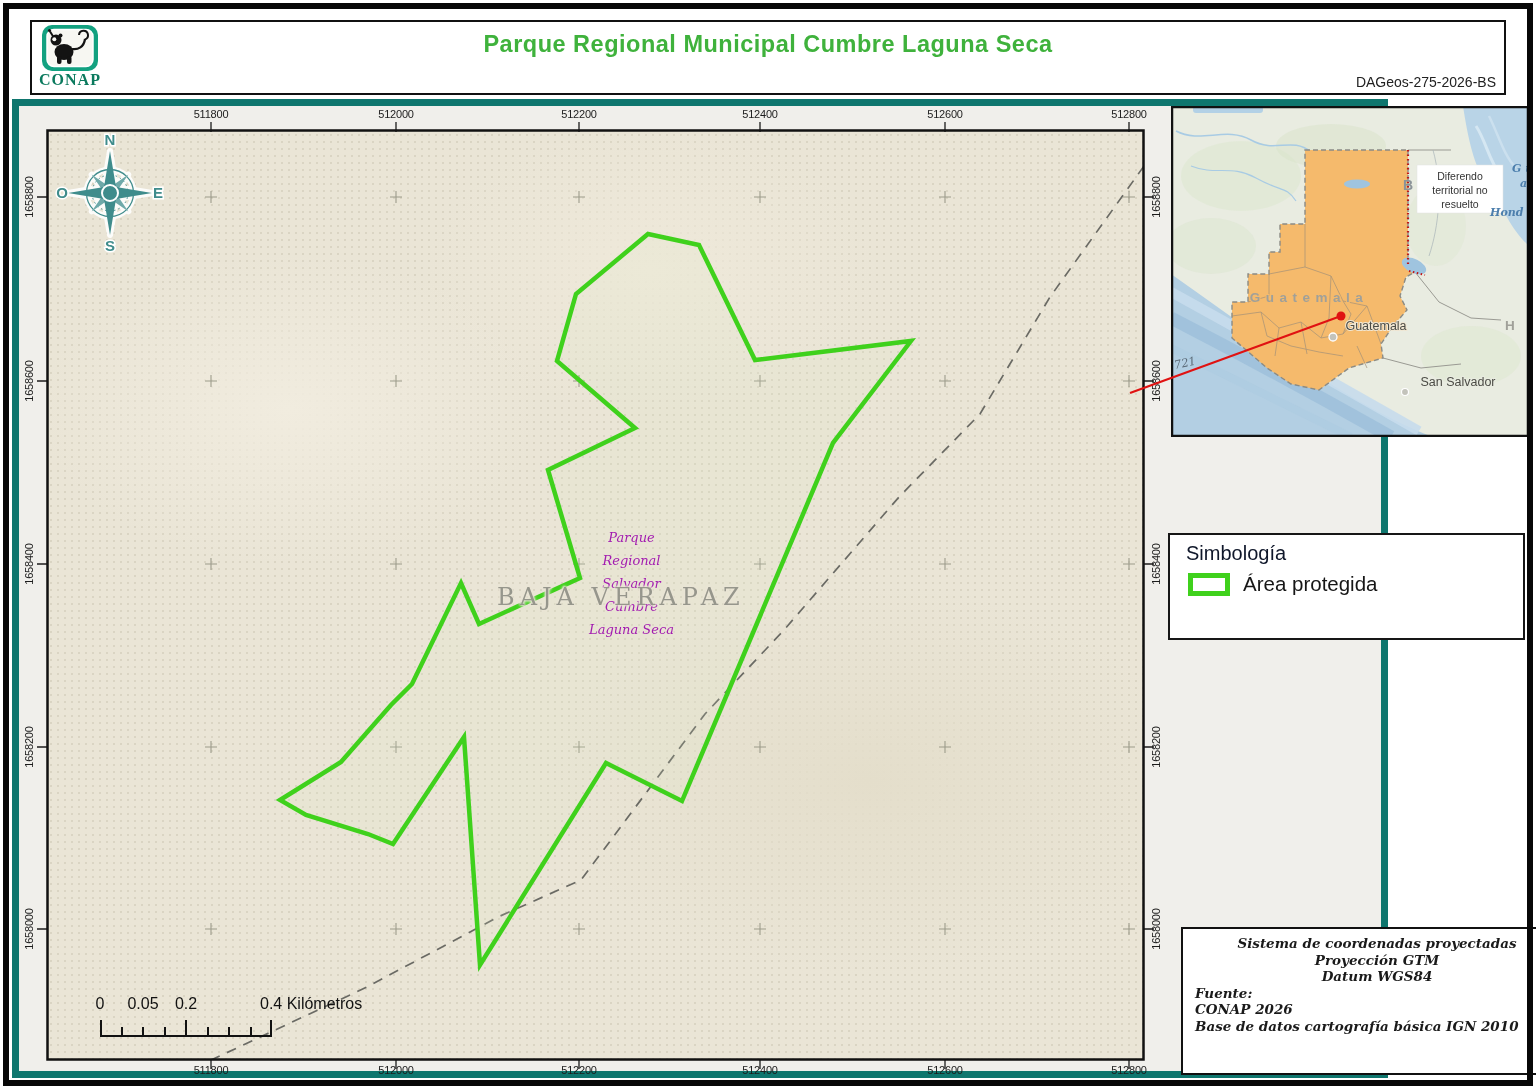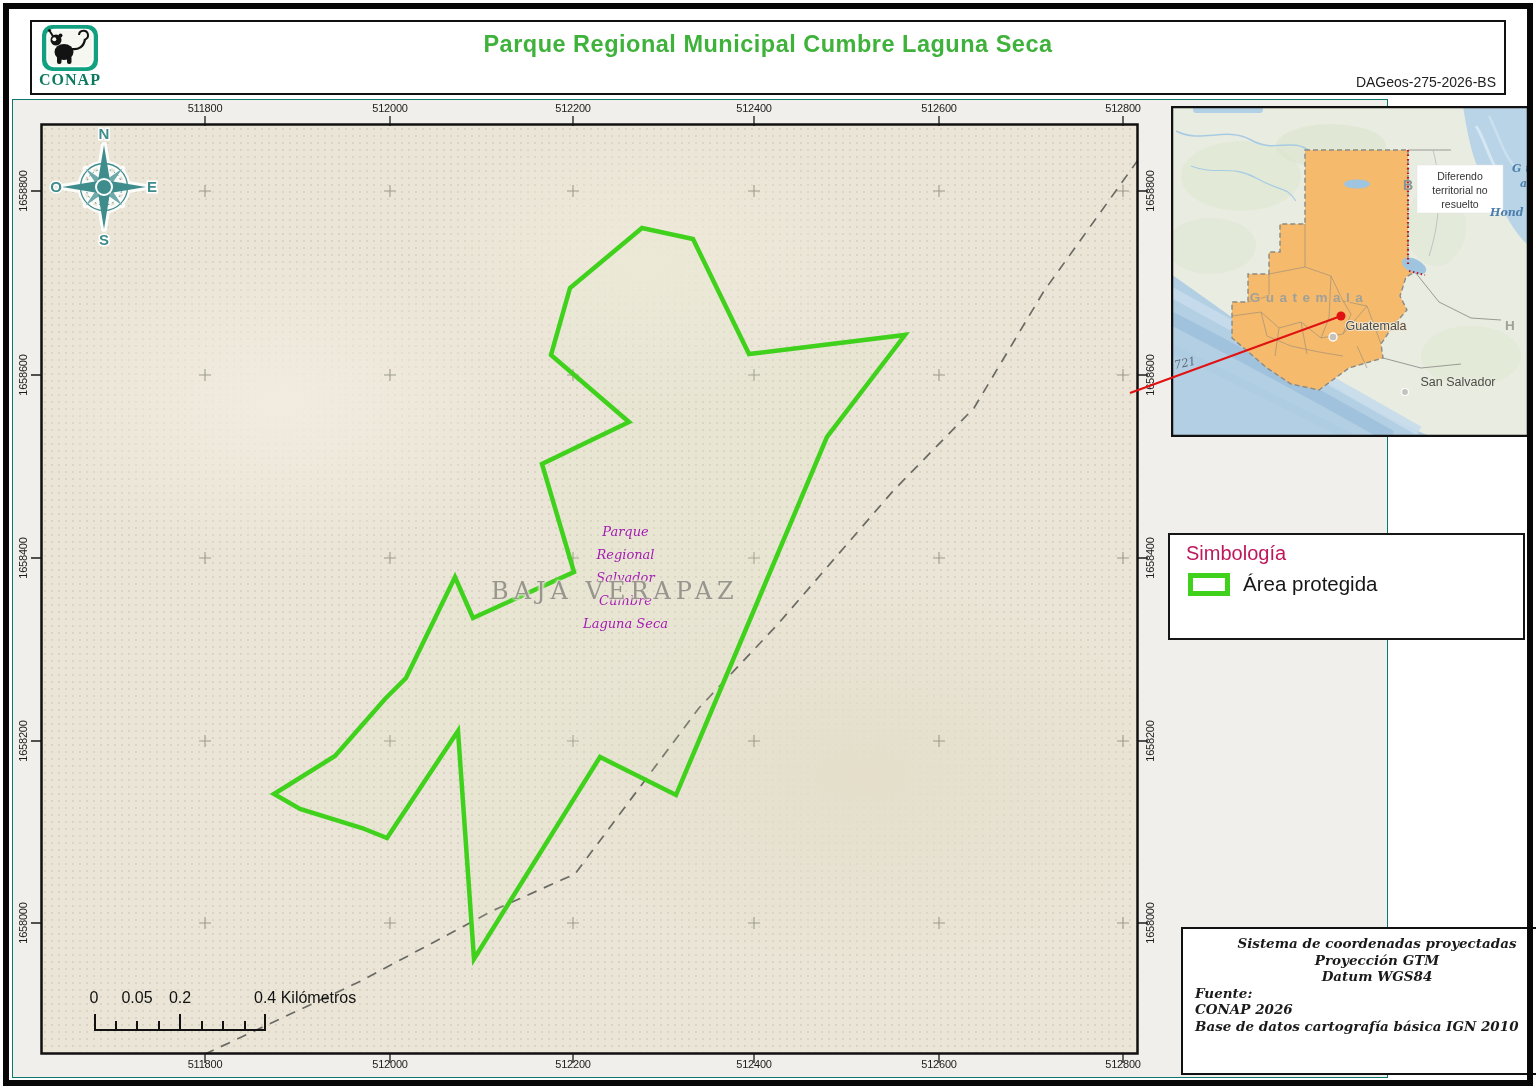--- a/index.html
+++ b/index.html
@@ -13,21 +13,21 @@
   .logo{position:absolute;left:6px;top:3px;width:64px;height:68px;text-align:center;}
   .logo svg{display:block;margin:0 auto;}
   .logo-text{font-family:"Liberation Serif",serif;font-weight:bold;font-size:16px;
              color:#0b7a5e;letter-spacing:1px;margin-top:0;}
   .header-title{position:absolute;left:0;right:0;top:9px;text-align:center;font-size:23.5px;
                 font-weight:600;letter-spacing:.5px;color:#3fb23c;}
   .doc-code{position:absolute;right:8px;bottom:3px;font-size:14px;color:#222;}
 
   
   .sheet{position:absolute;left:12px;top:99px;width:1376px;height:979px;background:#f0efeb;
-         border:1px solid #0f766e;box-sizing:border-box;}
+         border:7px solid #0f766e;box-sizing:border-box;}
   .map-bg{position:absolute;left:29px;top:25px;width:1095px;height:928px;background:#eae5d6;
           background-image:
             radial-gradient(ellipse 420px 260px at 22% 30%, #f1ecdf 0%, rgba(241,236,223,0) 60%),
             radial-gradient(ellipse 500px 300px at 75% 70%, #e4decb 0%, rgba(228,222,203,0) 65%),
             radial-gradient(ellipse 380px 240px at 55% 15%, #efe9da 0%, rgba(239,233,218,0) 60%),
             radial-gradient(circle 1px at 3px 4px, rgba(120,110,80,.14) 1px, transparent 1.4px);
           background-size:auto,auto,auto,7px 7px;}
   #sheet-svg{position:absolute;inset:0;width:1146px;height:979px;pointer-events:none;}
 
   .axis-label{position:absolute;font-size:11px;color:#1c1c1c;white-space:nowrap;
@@ -51,21 +51,21 @@
   .sb-label.start{transform:none;}
   .sb-bar{position:absolute;left:13px;top:24px;width:172px;height:16px;border-bottom:2px solid #111;}
   .sb-tick{position:absolute;bottom:0;width:2px;background:#111;}
   .sb-tick.minor{height:8px;}
   .sb-tick.major{height:15px;}
 
   
   .inset-box{position:absolute;left:1171px;top:106px;width:358px;height:331px;z-index:5;}
   .legend-box{position:absolute;left:1168px;top:533px;width:357px;height:107px;background:#fff;
               border:2px solid #161616;box-sizing:border-box;z-index:5;}
-  .legend-title{margin:7px 0 4px 16px;font-size:20px;color:#be185d;}
+  .legend-title{margin:7px 0 4px 16px;font-size:20px;color:#0f172a;}
   .legend-row{display:flex;align-items:center;margin:7px 0 0 18px;}
   .legend-swatch{width:42px;height:23px;box-sizing:border-box;background:#fff;margin-right:13px;}
   .legend-label{font-size:20.5px;color:#161616;}
 
   .source-box{position:absolute;left:1181px;top:927px;width:392px;height:148px;background:#fff;
               border:2.5px solid #111;box-sizing:border-box;z-index:5;padding:6px 12px 0 12px;
               font-family:"DejaVu Serif",serif;font-style:italic;font-weight:bold;
               font-size:13.5px;line-height:16.5px;color:#1a1a1a;}
   .src-center{text-align:center;}
   .src-justify{text-align:justify;text-align-last:justify;}

